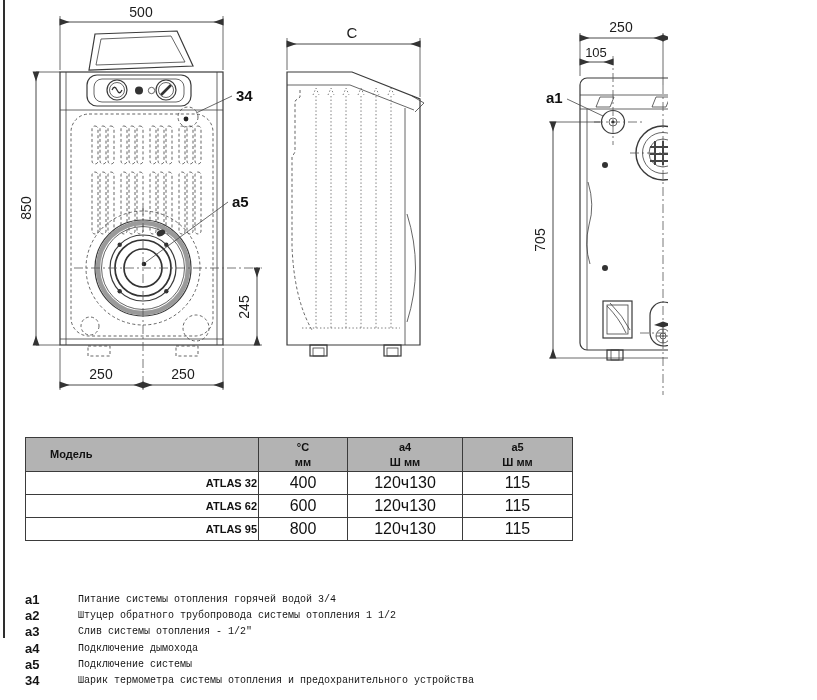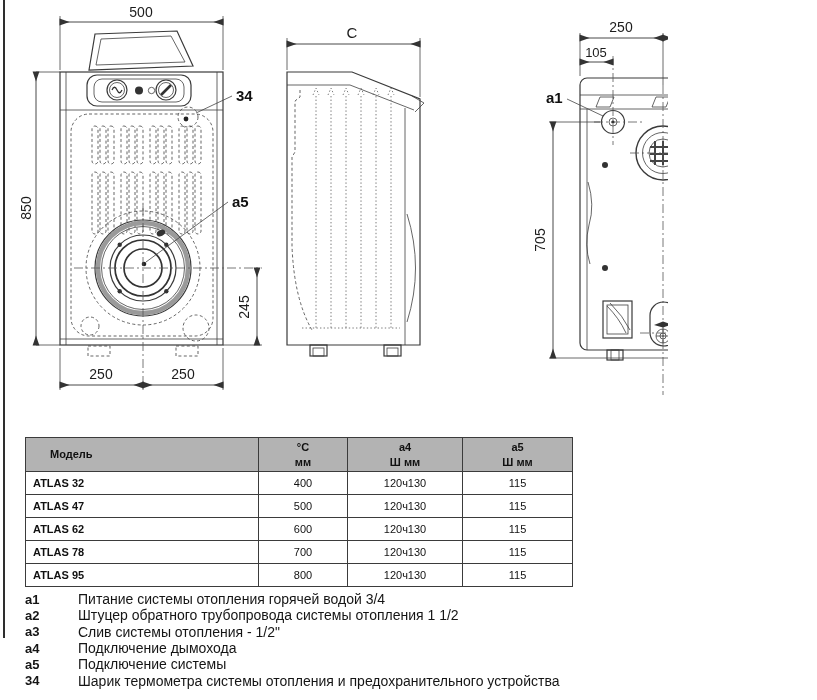--- a/index.html
+++ b/index.html
@@ -22,27 +22,27 @@
   text.dimtxt{font:14px "Liberation Sans",sans-serif;fill:#1c1c1c;}
   text.dimsm{font:13px "Liberation Sans",sans-serif;fill:#1c1c1c;}
   text.lbl{font:bold 15px "Liberation Sans",sans-serif;fill:#111;}
   
   table.spec{position:absolute;left:25px;top:437px;width:547px;border-collapse:collapse;
              table-layout:fixed;color:#111;}
   table.spec th,table.spec td{border:1.6px solid #3b3b3b;overflow:hidden;}
   table.spec thead th{background:#b3b3b3;height:31px;font-size:11px;font-weight:bold;
                       line-height:1.3;padding:1px 0;text-align:center;vertical-align:middle;}
   table.spec thead th.model{text-align:left;padding-left:24px;}
-  table.spec tbody td{height:20px;font-size:11px;text-align:center;background:#fff;}
-  table.spec tbody td.model{text-align:left;padding-left:7px;font-weight:bold;font-size:11px;margin-top:36px;}
+  table.spec tbody td{height:20px;font-size:16px;text-align:center;background:#fff;}
+  table.spec tbody td.model{text-align:right;padding-left:7px;font-weight:bold;font-size:11px;margin-top:36px;}
   
   .legend{position:absolute;left:25px;top:591px;color:#151515;}
   .legend-row{display:flex;height:16.3px;align-items:center;}
   .legend-key{width:53px;font-weight:bold;font-size:13px;}
-  .legend-text{font-size:14px;white-space:nowrap;}
+  .legend-text{font-size:10px;white-space:nowrap;font-family:Liberation Mono, monospace;}
 </style>
 </head>
 <body>
 
 <div id="stage">
   <div id="page-edge"></div>
 
   <svg width="817" height="432" viewBox="0 0 817 432">
     <defs>
       <marker id="arr" viewBox="0 0 10 8" refX="9.5" refY="4" markerWidth="11" markerHeight="8.5" orient="auto-start-reverse" markerUnits="userSpaceOnUse">
@@ -346,34 +346,22 @@
       </tr>
     </thead>
     <tbody>
       <tr>
         <td class="model">ATLAS 32</td>
         <td>400</td>
         <td>120ч130</td>
         <td>115</td>
       </tr>
       <tr>
-        <td class="model">ATLAS 47</td>
-        <td>500</td>
-        <td>120ч130</td>
-        <td>115</td>
-      </tr>
-      <tr>
         <td class="model">ATLAS 62</td>
         <td>600</td>
-        <td>120ч130</td>
-        <td>115</td>
-      </tr>
-      <tr>
-        <td class="model">ATLAS 78</td>
-        <td>700</td>
         <td>120ч130</td>
         <td>115</td>
       </tr>
       <tr>
         <td class="model">ATLAS 95</td>
         <td>800</td>
         <td>120ч130</td>
         <td>115</td>
       </tr>
     </tbody>

